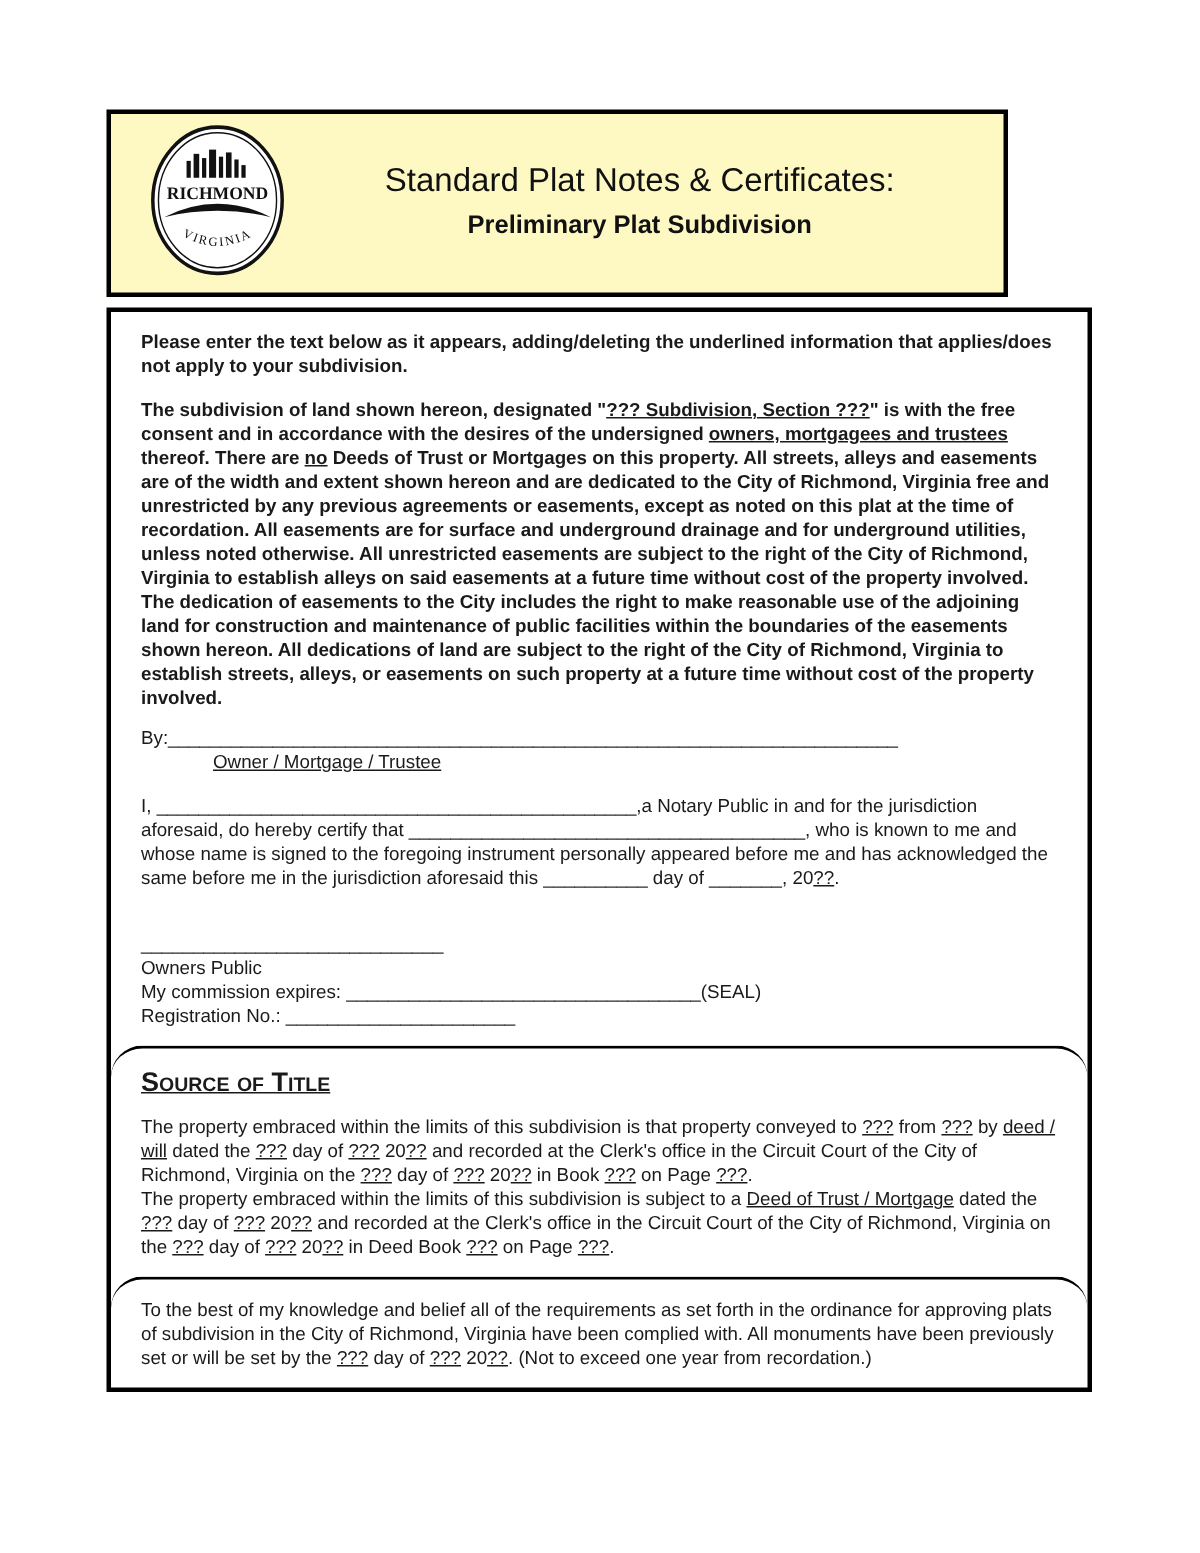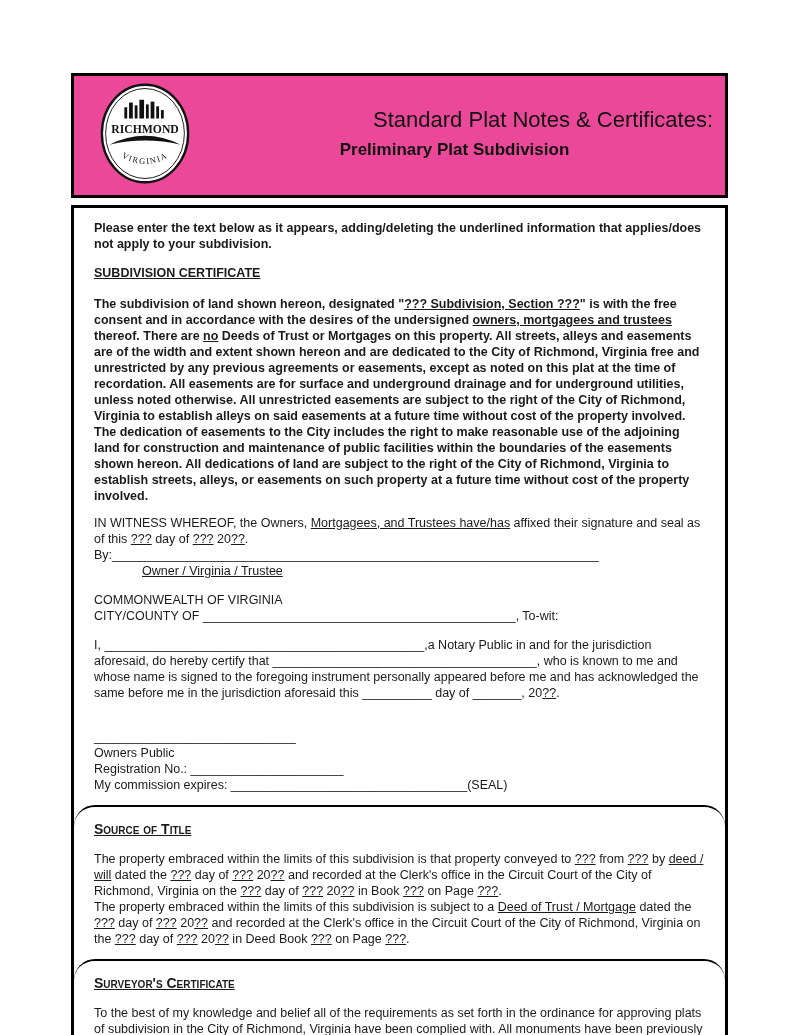--- a/index.html
+++ b/index.html
@@ -6,46 +6,46 @@
   body {
     width: 800px; height: 1035px; overflow: hidden;
     font-family: "Liberation Sans", sans-serif;
     color: #1a1a1a;
     -webkit-font-smoothing: antialiased;
   }
   .page { position: relative; width: 800px; height: 1035px; background: #fff; }
 
   
   .header-box {
-    position: absolute; left: 71px; top: 73px; width: 657px; height: 125px;
+    position: absolute; left: 71px; top: 73px; width: 601px; height: 125px;
     border: 3px solid #000; box-sizing: border-box;
-    display: flex; align-items: center; background: #ec4899;
+    display: flex; align-items: center; background: #fef9c3;
   }
   .logo-wrap { margin-left: 24px; width: 94px; flex: 0 0 auto; }
   .titles { flex: 1 1 auto; text-align: center; padding: 0 12px 0 4px; }
-  .title1 { font-size: 22px; line-height: 28px; color: #111; text-align: right; }
+  .title1 { font-size: 22px; line-height: 28px; color: #111; }
   .title2 { font-size: 17px; line-height: 31px; font-weight: bold; color: #111; }
 
   
   .main-box {
     position: absolute; left: 71px; top: 205px; width: 657px;
     border: 3px solid #000; box-sizing: border-box; background: #fff;
   }
   .section { padding: 12px 20px 12px 20px; border-radius: 21px; }
   .section + .section { border-top: 2px solid #000; }
 
   p, .line { font-size: 12.5px; line-height: 16px; margin: 0; }
   .intro { font-weight: bold; margin-bottom: 13px; }
   .heading {
     font-weight: bold; text-decoration: underline;
     font-size: 12.5px; line-height: 16px; margin: 8px 0 15px 0;
   }
   .heading-sc {
     font-weight: bold; text-decoration: underline; font-variant: small-caps;
-    font-size: 14px; line-height: 17px; margin: 2px 0 13px 0;
+    font-size: 18px; line-height: 17px; margin: 2px 0 13px 0;
   }
   .para { margin-bottom: 11px; font-weight: bold; }
   .para-tight { margin-bottom: 0; }
   .u { text-decoration: underline; }
   .indent-label { margin-left: 48px; text-decoration: underline; }
   .block-gap { margin-bottom: 13px; }
   .sig-block { margin-top: 28px; }
 </style>
 </head>
 <body>
@@ -79,50 +79,43 @@
       <div class="title1">Standard Plat Notes &amp; Certificates:</div>
       <div class="title2">Preliminary Plat Subdivision</div>
     </div>
   </div>
 
   <div class="main-box">
 
     <div class="section">
       <p class="intro">Please enter the text below as it appears, adding/deleting the underlined information that applies/does not apply to your subdivision.</p>
 
-      <div class="heading">SUBDIVISION CERTIFICATE</div>
 
       <p class="para"><span>The subdivision of land shown hereon, designated "</span><span class="u">??? Subdivision, Section ???</span><span>" is with the free consent and in accordance with the desires of the undersigned </span><span class="u">owners, mortgagees and trustees</span><span> thereof.  There are </span><span class="u">no</span><span> Deeds of Trust or Mortgages on this property.  All streets, alleys and easements are of the width and extent shown hereon and are dedicated to the City of Richmond, Virginia free and unrestricted by any previous agreements or easements, except as noted on this plat at the time of recordation.  All easements are for surface and underground drainage and for underground utilities, unless noted otherwise.  All unrestricted easements are subject to the right of the City of Richmond, Virginia to establish alleys on said easements at a future time without cost of the property involved.  The dedication of easements to the City includes the right to make reasonable use of the adjoining land for construction and maintenance of public facilities within the boundaries of the easements shown hereon.  All dedications of land are subject to the right of the City of Richmond, Virginia to establish streets, alleys, or easements on such property at a future time without cost of the property involved.</span></p>
 
       <div class="block-gap">
-        <p class="para-tight"><span>IN WITNESS WHEREOF, the Owners, </span><span class="u">Mortgagees, and Trustees have/has</span><span> affixed their signature and seal as of this </span><span class="u">???</span><span> day of </span><span class="u">???</span><span> 20</span><span class="u">??</span><span>.</span></p>
         <div class="line">By:______________________________________________________________________</div>
-        <div class="line indent-label">Owner / Virginia / Trustee</div>
+        <div class="line indent-label">Owner / Mortgage / Trustee</div>
       </div>
 
-      <div class="block-gap">
-        <div class="line">COMMONWEALTH OF VIRGINIA</div>
-        <div class="line">CITY/COUNTY OF _____________________________________________, To-wit:</div>
-      </div>
 
       <p class="para-tight"><span>I, ______________________________________________,a Notary Public in and for the jurisdiction aforesaid, do hereby certify that ______________________________________, who is known to me and whose name is signed to the foregoing instrument personally appeared before me and has acknowledged the same before me in the jurisdiction aforesaid this __________ day of _______, 20</span><span class="u">??</span><span>.</span></p>
 
       <div class="sig-block">
         <div class="line">_____________________________</div>
         <div class="line">Owners Public</div>
+        <div class="line">My commission expires: __________________________________(SEAL)</div>
         <div class="line">Registration No.: ______________________</div>
-        <div class="line">My commission expires: __________________________________(SEAL)</div>
       </div>
     </div>
 
     <div class="section">
       <div class="heading-sc">Source of Title</div>
       <p class="para-tight"><span>The property embraced within the limits of this subdivision is that property conveyed to </span><span class="u">???</span><span> from </span><span class="u">???</span><span> by </span><span class="u">deed / will</span><span> dated the </span><span class="u">???</span><span> day of </span><span class="u">???</span><span> 20</span><span class="u">??</span><span> and recorded at the Clerk's office in the Circuit Court of the City of Richmond, Virginia on the </span><span class="u">???</span><span> day of </span><span class="u">???</span><span> 20</span><span class="u">??</span><span> in Book </span><span class="u">???</span><span> on Page </span><span class="u">???</span><span>.</span></p>
       <p class="para-tight"><span>The property embraced within the limits of this subdivision is subject to a </span><span class="u">Deed of Trust / Mortgage</span><span> dated the </span><span class="u">???</span><span> day of </span><span class="u">???</span><span> 20</span><span class="u">??</span><span> and recorded at the Clerk's office in the Circuit Court of the City of Richmond, Virginia on the </span><span class="u">???</span><span> day of </span><span class="u">???</span><span> 20</span><span class="u">??</span><span> in Deed Book </span><span class="u">???</span><span> on Page </span><span class="u">???</span><span>.</span></p>
     </div>
 
     <div class="section">
-      <div class="heading-sc">Surveyor's Certificate</div>
       <p class="para-tight"><span>To the best of my knowledge and belief all of the requirements as set forth in the ordinance for approving plats of subdivision in the City of Richmond, Virginia have been complied with.  All monuments have been previously set or will be set by the </span><span class="u">???</span><span> day of </span><span class="u">???</span><span> 20</span><span class="u">??</span><span>.  (Not to exceed one year from recordation.)</span></p>
     </div>
 
   </div>
 </div>
 
 </body></html>

